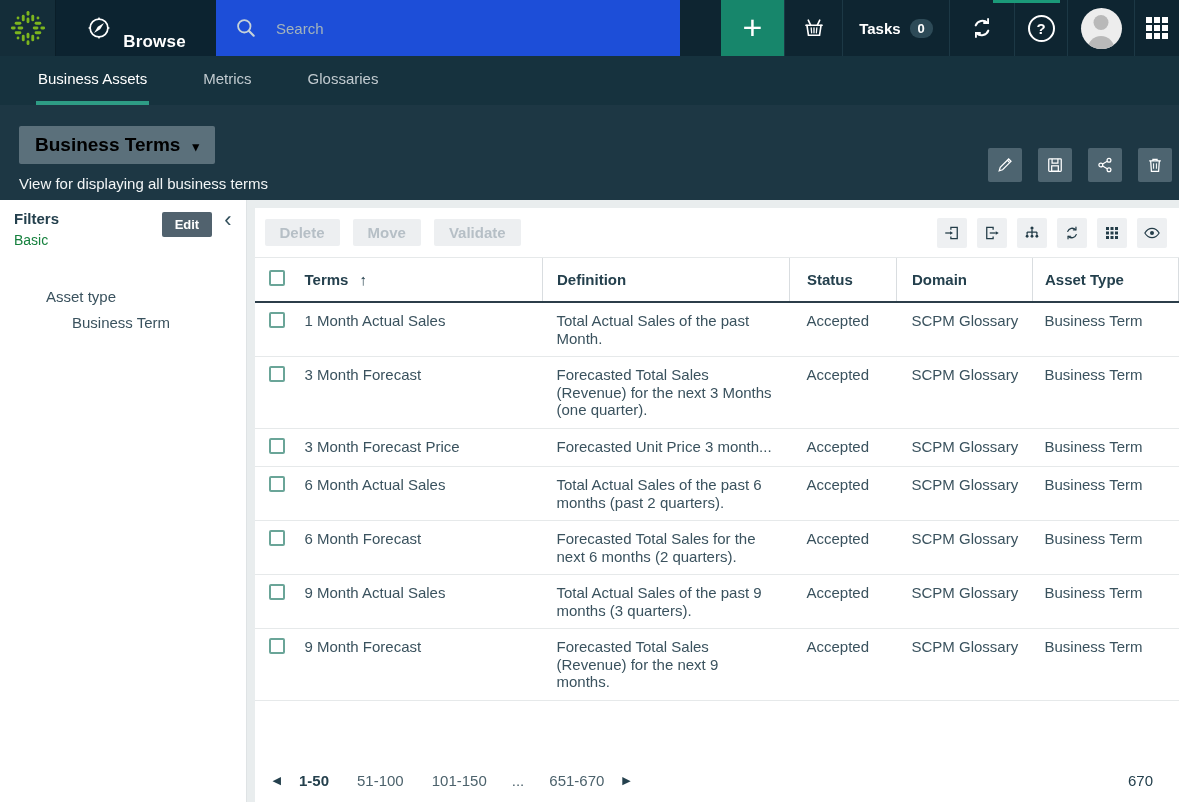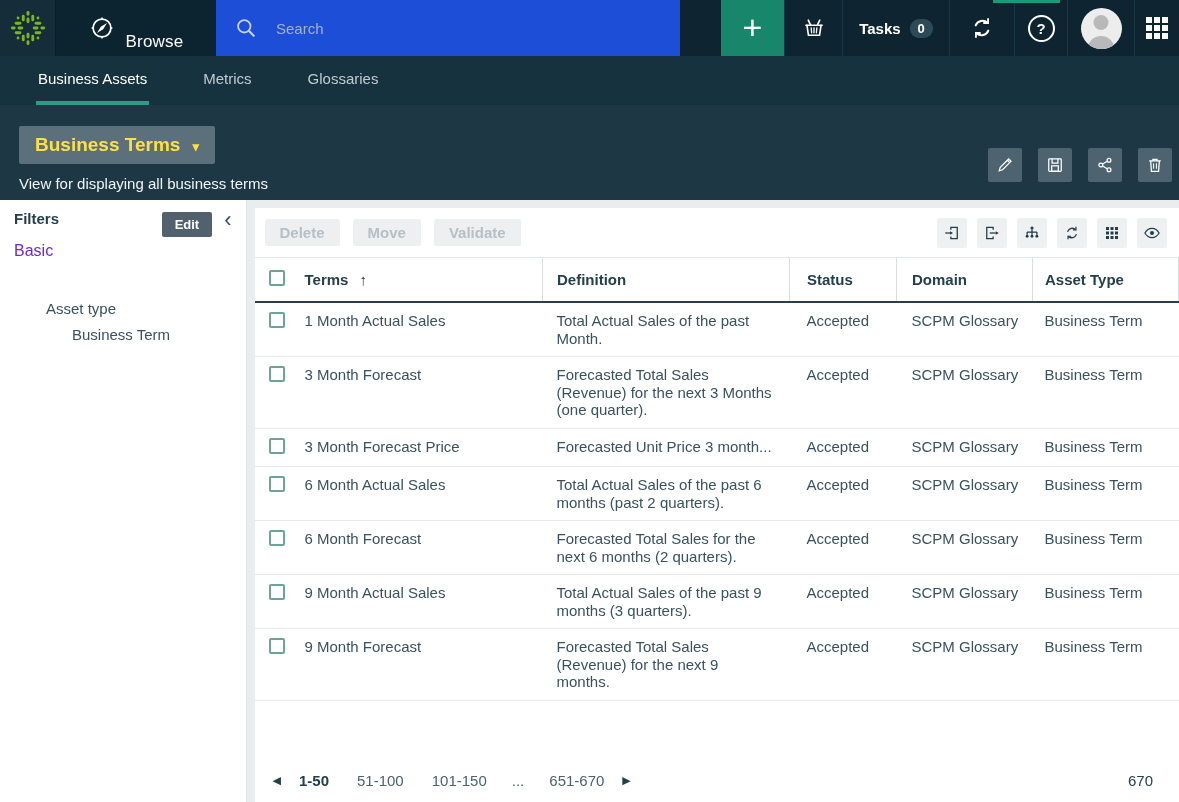--- a/index.html
+++ b/index.html
@@ -3,21 +3,21 @@
 <meta charset="utf-8">
 <style>
   * { margin:0; padding:0; box-sizing:border-box; }
   html,body { width:1179px; height:802px; overflow:hidden;
     font-family:"Liberation Sans", sans-serif; background:#fff; }
 
   
   .topbar { position:relative; height:56px; background:#0e2531; display:flex; align-items:stretch; color:#fff; }
   .logo-block { width:56px; background:#142d39; display:flex; align-items:center; justify-content:center; border-right:1px solid #0a1e29; }
   .browse-btn { width:160px; background:#0c2330; display:flex; align-items:center; justify-content:center; gap:11px; cursor:pointer; }
-  .browse-label { font-size:17px; font-weight:normal; letter-spacing:.2px;margin-top:28px; }
+  .browse-label { font-size:17px; font-weight:bold; letter-spacing:.2px;margin-top:28px; }
   .search-box { width:464px; background:#1d4ed8; display:flex; align-items:center; padding-left:18px; gap:18px; }
   .search-box input { background:transparent; border:none; outline:none; color:#e8eef1; font-size:15px; font-family:"Liberation Sans",sans-serif; width:320px; }
   .search-box input::placeholder { color:#a3b3bb; }
   .topbar-spacer { flex:1; }
   .tb-btn { display:flex; align-items:center; justify-content:center; cursor:pointer; border-left:1px solid #1c3845; }
   .plus-btn { width:63px; background:#17866b; border-left:none; }
   .plus-glyph { font-size:34px; font-weight:200; line-height:1; margin-top:-3px; }
   .basket-btn { width:58px; }
   .tasks-btn { width:107px; gap:9px; }
   .tasks-label { font-size:15px; font-weight:bold; }
@@ -34,33 +34,33 @@
   .apps-grid span { background:#fff; }
   .loading-strip { position:absolute; top:0; left:993px; width:67px; height:3px; background:#1b9a79; }
 
   
   .subnav { height:49px; background:#16323e; display:flex; align-items:stretch; padding-left:36px; }
   .subnav .tab { display:flex; align-items:center; padding:0 2px; margin-right:52px; font-size:15px; color:#c2cbd0; border-bottom:4px solid transparent; cursor:pointer; }
   .subnav .tab.active { color:#fff; border-bottom-color:#2e9c85; }
 
   
   .view-header { height:95px; background:#1d3744; position:relative; padding:21px 0 0 19px; }
-  .title-btn { display:inline-flex; align-items:center; gap:12px; background:#5b707b; color:#fde047; font-size:19px; font-weight:bold; padding:8px 16px; border-radius:2px; cursor:pointer; }
+  .title-btn { display:inline-flex; align-items:center; gap:12px; background:#5b707b; color:#000000; font-size:19px; font-weight:bold; padding:8px 16px; border-radius:2px; cursor:pointer; }
   .title-caret { font-size:13px; margin-top:2px; }
   .view-subtitle { color:#f2f5f6; font-size:15px; margin-top:11px; }
   .header-actions { position:absolute; right:7px; top:43px; display:flex; gap:16px; }
   .hact-btn { width:34px; height:34px; background:#4d6470; border-radius:2px; display:flex; align-items:center; justify-content:center; cursor:pointer; }
 
   
   .main { display:flex; height:602px; }
   .filter-panel { width:247px; background:#fff; border-right:1px solid #dfe3e5; padding:10px 12px 0 14px; }
   .filter-head { display:flex; align-items:flex-start; }
   .filter-titles { flex:1; }
   .filter-title { font-size:15px; font-weight:bold; color:#24404d; }
-  .filter-mode { font-size:16px; color:#6d28d9; margin-top:15px; }
+  .filter-mode { font-size:14px; color:#15803d; margin-top:5px; }
   .edit-btn { background:#51626e; color:#fff; font-size:13px; font-weight:bold; padding:5px 13px; border-radius:2px; cursor:pointer; margin-top:2px; }
   .collapse-chevron { font-size:22px; color:#33505c; margin:0 2px 0 12px; line-height:20px; cursor:pointer; }
   .filter-group { margin-top:40px; }
   .filter-group-label { font-size:15px; color:#3a525e; padding-left:32px; }
   .filter-group-value { font-size:15px; color:#3a525e; padding-left:58px; margin-top:9px; }
 
   .gutter { width:8px; background:#e9edee; }
   .content { flex:1; background:#fff; border-top:8px solid #e9edee; display:flex; flex-direction:column; }
 
   

